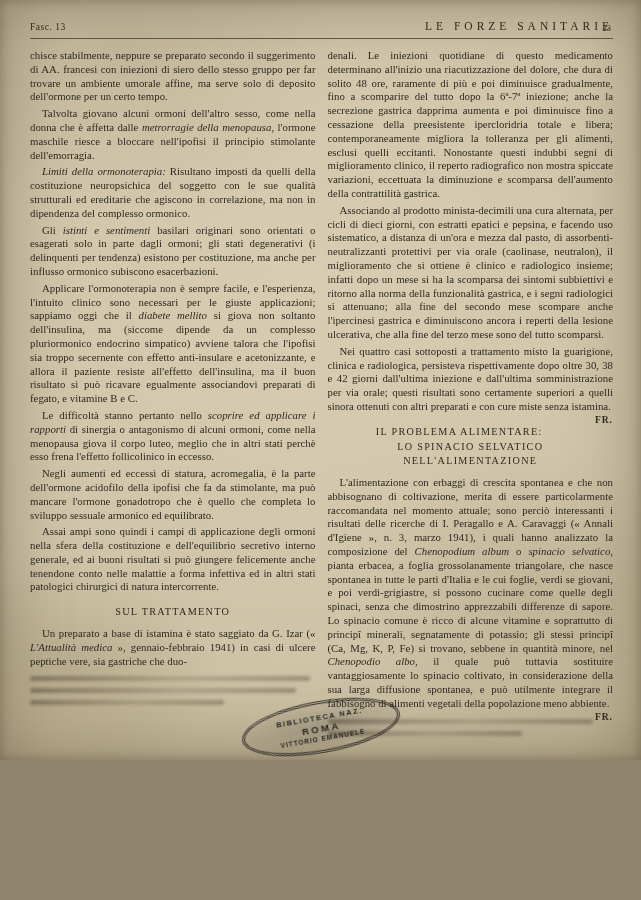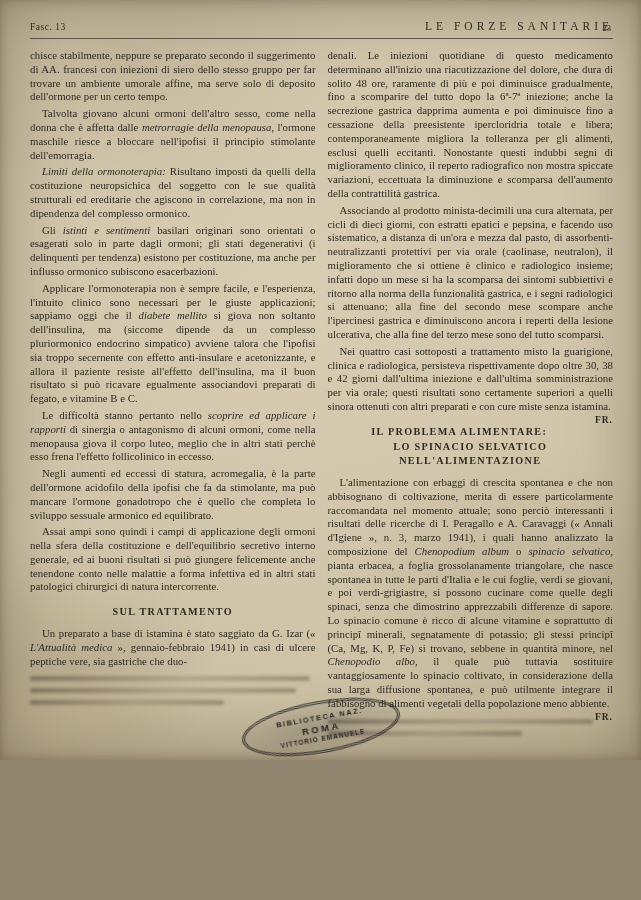--- a/index.html
+++ b/index.html
@@ -34,21 +34,21 @@
   .column { flex: 1 1 0; min-width: 0; }
 
   p.para { margin: 0; padding: 0; text-indent: 12px; }
   p.para + p.para { margin-top: 3px; }
   p.noindent { text-indent: 0; }
 
   .italic { font-style: italic; }
   .sig { float: right; font-weight: bold; letter-spacing: 1px; font-size: 9.5px; }
 
   h2.section-heading {
-    margin: 11px 8px 7px; text-align: center; font-weight: bold;
+    margin: 11px 8px 7px; text-align: center; font-weight: normal;
     font-size: 10.2px; letter-spacing: 1.3px; line-height: 1.45; text-indent: 0;
   }
 
   .smudges { margin-top: 8px; }
   .smudge {
     height: 5px; margin: 7px 0; border-radius: 2px; filter: blur(1.6px);
     background: linear-gradient(90deg, rgba(62,52,36,.42), rgba(62,52,36,.16) 55%, rgba(62,52,36,.34));
   }
   .smudge.w1 { width: 98%; }
   .smudge.w2 { width: 93%; }

